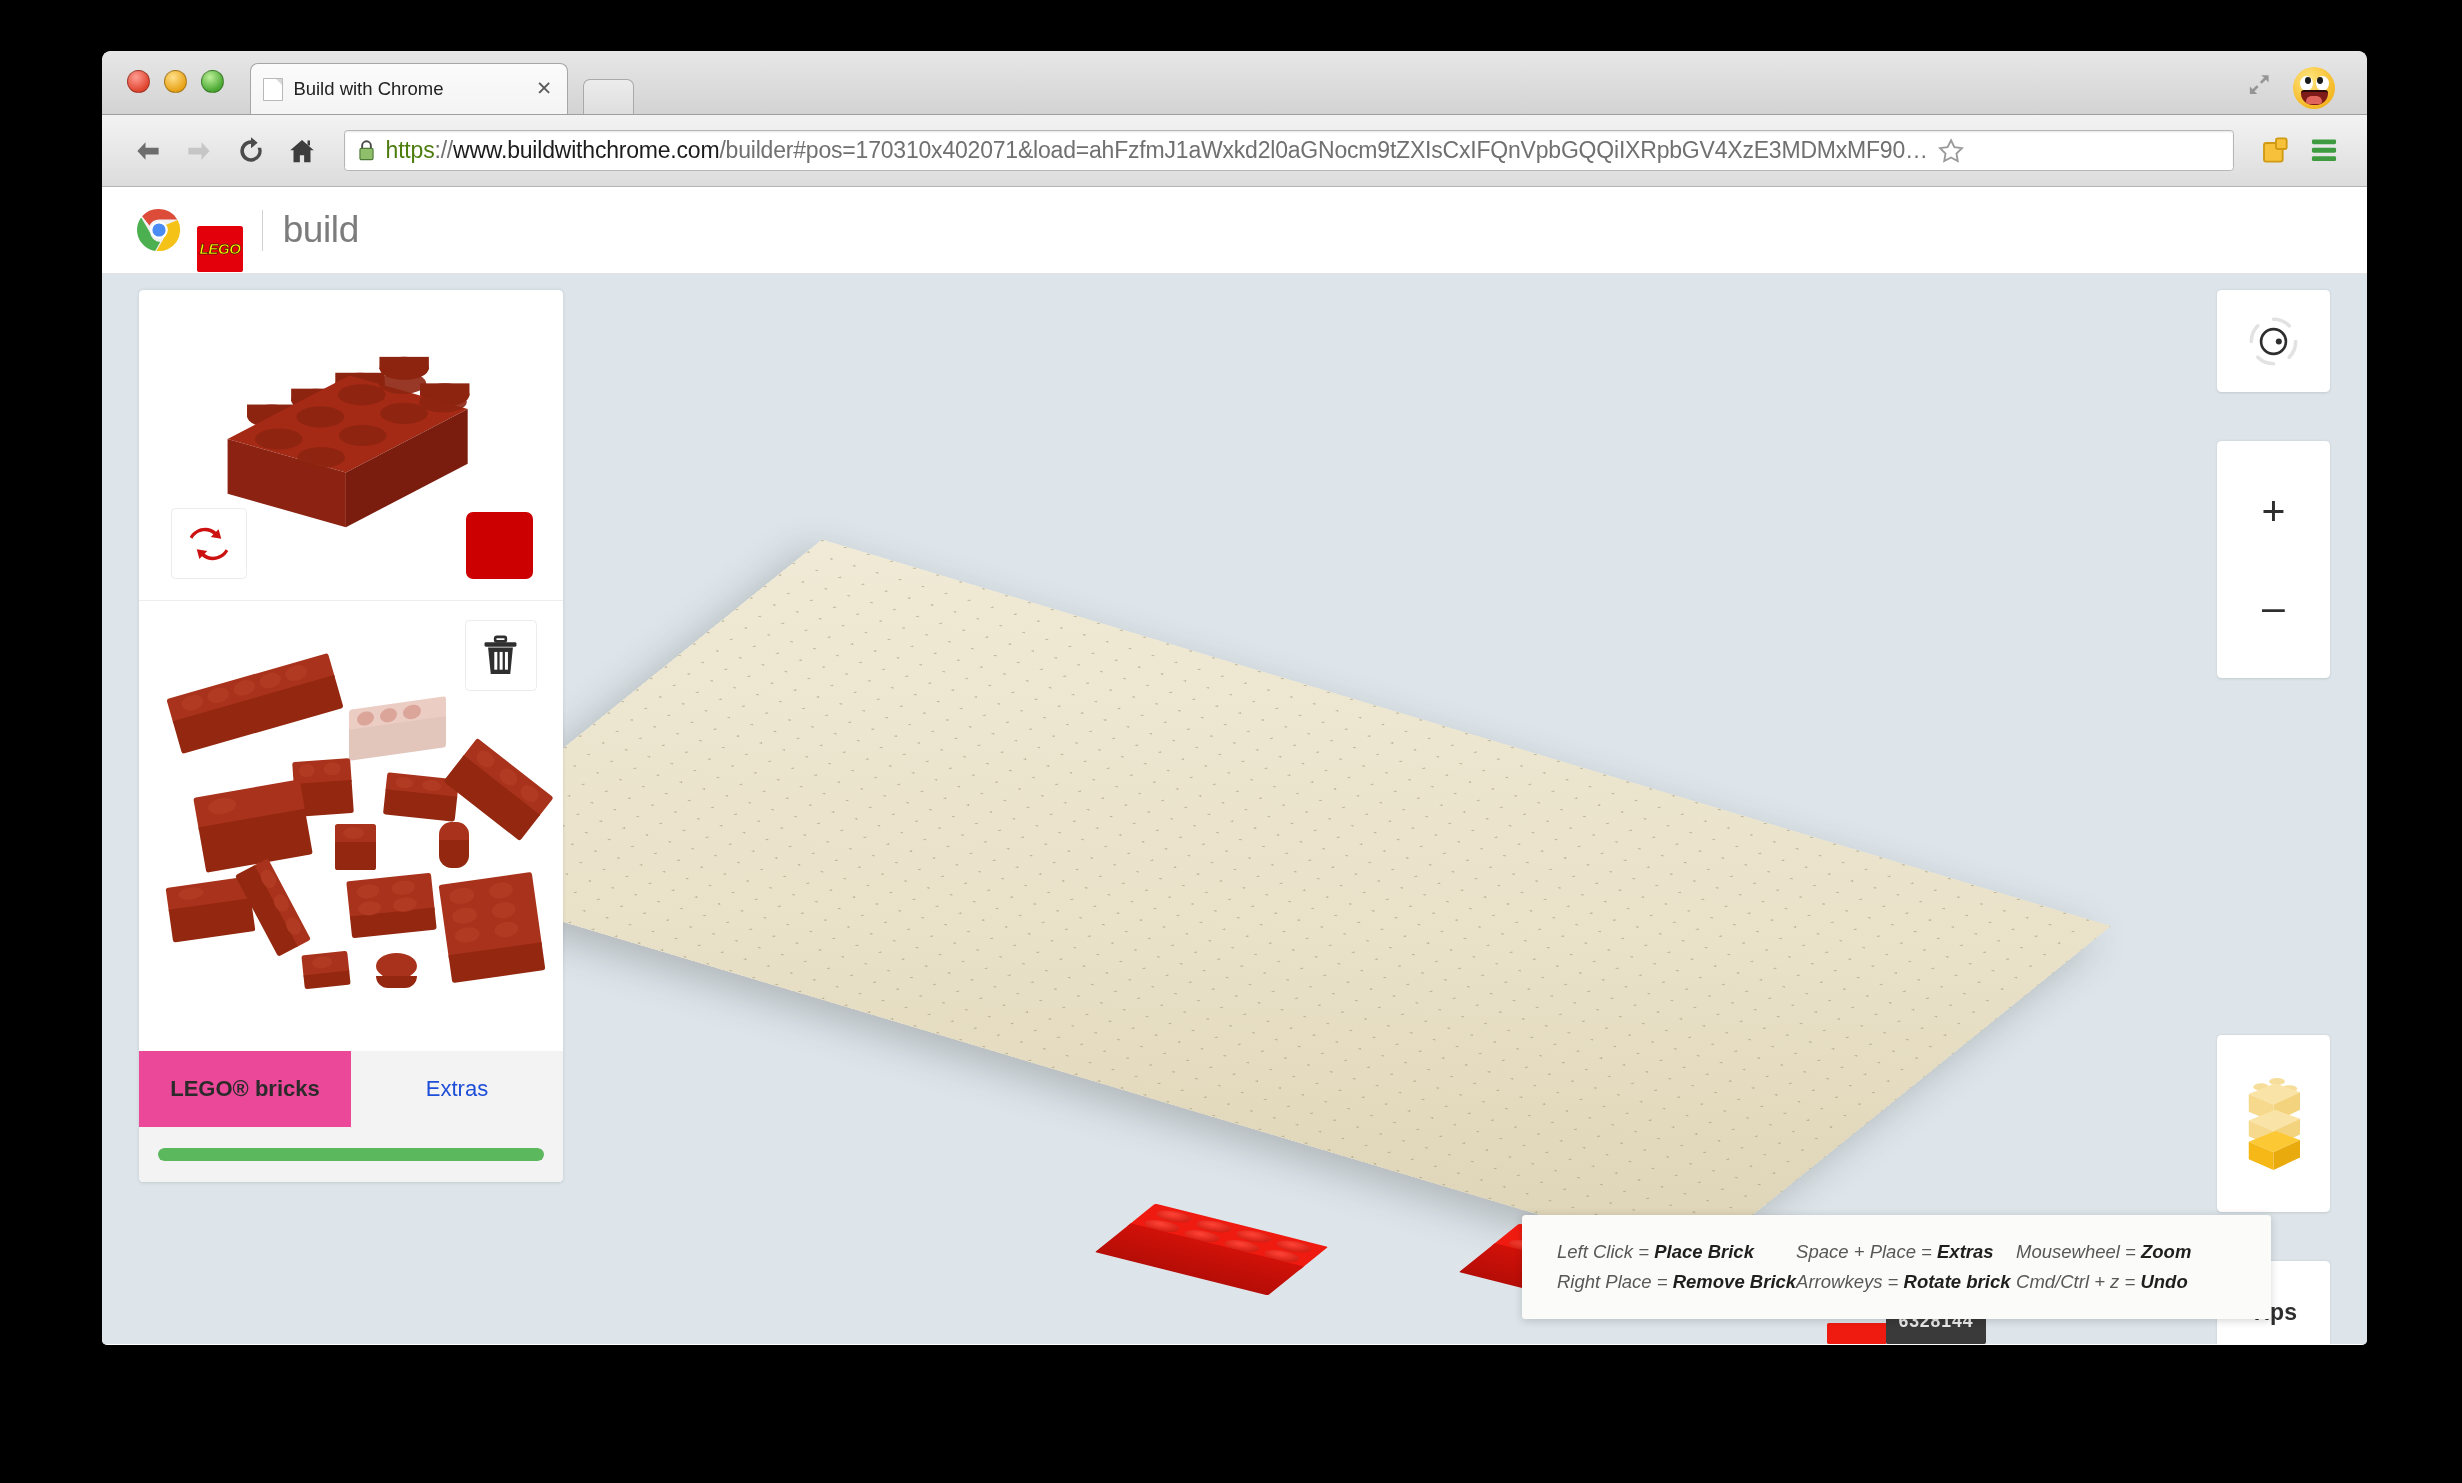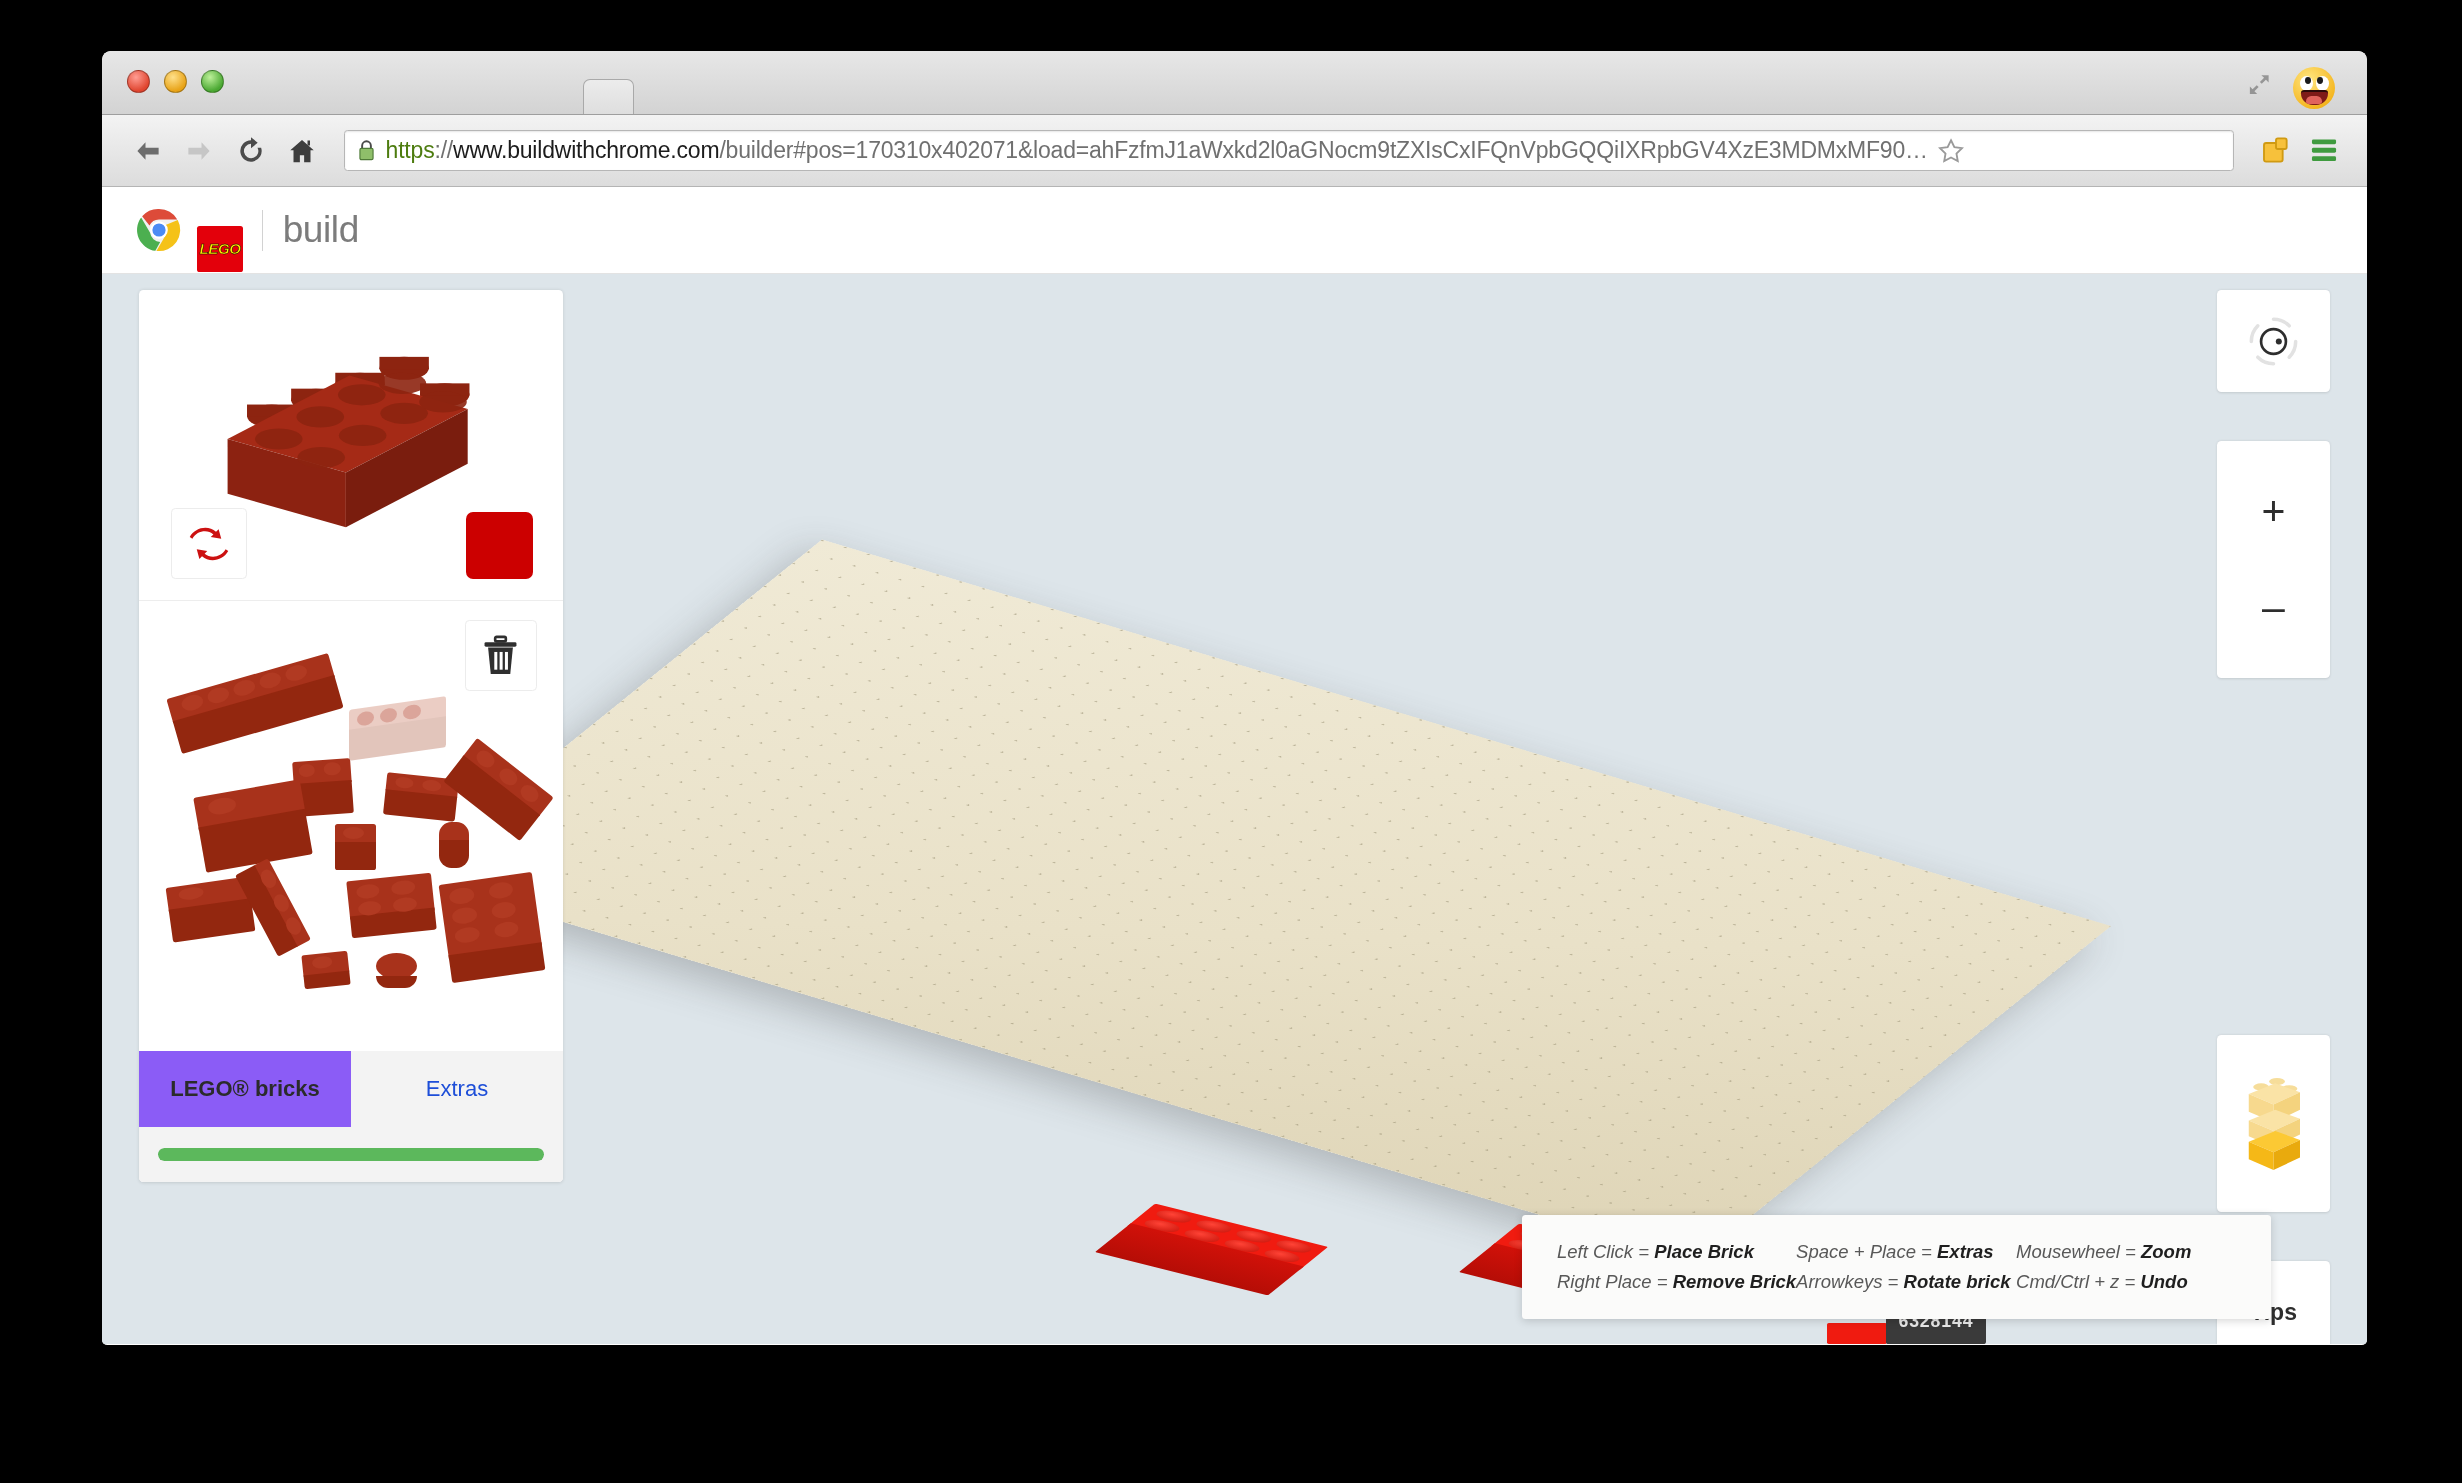--- a/index.html
+++ b/index.html
@@ -270,37 +270,42 @@
   .pb { position: absolute; border-radius: 2.6px; }
   .pb .top { position:absolute; left:0; top:0; width:100%; height:44%;
              background:#a8321b; border-radius:2.6px 2.6px 0 0; }
   .pb .side { position:absolute; left:0; top:40%; width:100%; height:60%;
               background:#93270f; border-radius:0 0 2.6px 2.6px; }
   .pb .st { position:absolute; border-radius:50%; background:#b13a22; }
 
   #tabs-row { display:flex; height: 76px; flex: 0 0 auto; }
   .ptab { flex:1 1 50%; display:flex; align-items:center; justify-content:center;
           font-size: 22px; }
-  #tab-bricks { background:#8b5cf6; color:#2b2b2b; font-weight: bold; }
+  #tab-bricks { background:#ec4899; color:#2b2b2b; font-weight: bold; }
   #tab-extras { background:#f3f3f3; color:#1d4ed8; font-weight: normal; }
   #progress-wrap { height: 55px; background:#f3f3f3; display:flex; align-items:center;
                    padding: 0 19.4px; flex:0 0 auto; }
   #progress-track { width:100%; height:12.4px; background:#e2e2e2; border-radius:6.2px; overflow:hidden; }
   #progress-fill { height:100%; background:#5cb85c; border-radius:6.2px; }
 </style>
 </head>
 <body>
 
 <div id="browser-window">
 
   <div id="titlebar">
     <div class="traffic" id="tl-close"></div>
     <div class="traffic" id="tl-min"></div>
     <div class="traffic" id="tl-max"></div>
 
+    <div id="tab">
+      <div id="tab-favicon"></div>
+      <div id="tab-title">Build with Chrome</div>
+      <div id="tab-close">✕</div>
+    </div>
     <div id="new-tab"></div>
 
     <svg id="win-expand" viewBox="0 0 24 24">
       <path d="M14 3h7v7l-2.6-2.6-4 4-1.8-1.8 4-4z" fill="#6b6b6b"></path>
       <path d="M10 21H3v-7l2.6 2.6 4-4 1.8 1.8-4 4z" fill="#6b6b6b"></path>
     </svg>
 
     <div id="win-avatar">
       <div class="av-eye l"></div>
       <div class="av-eye r"></div>

